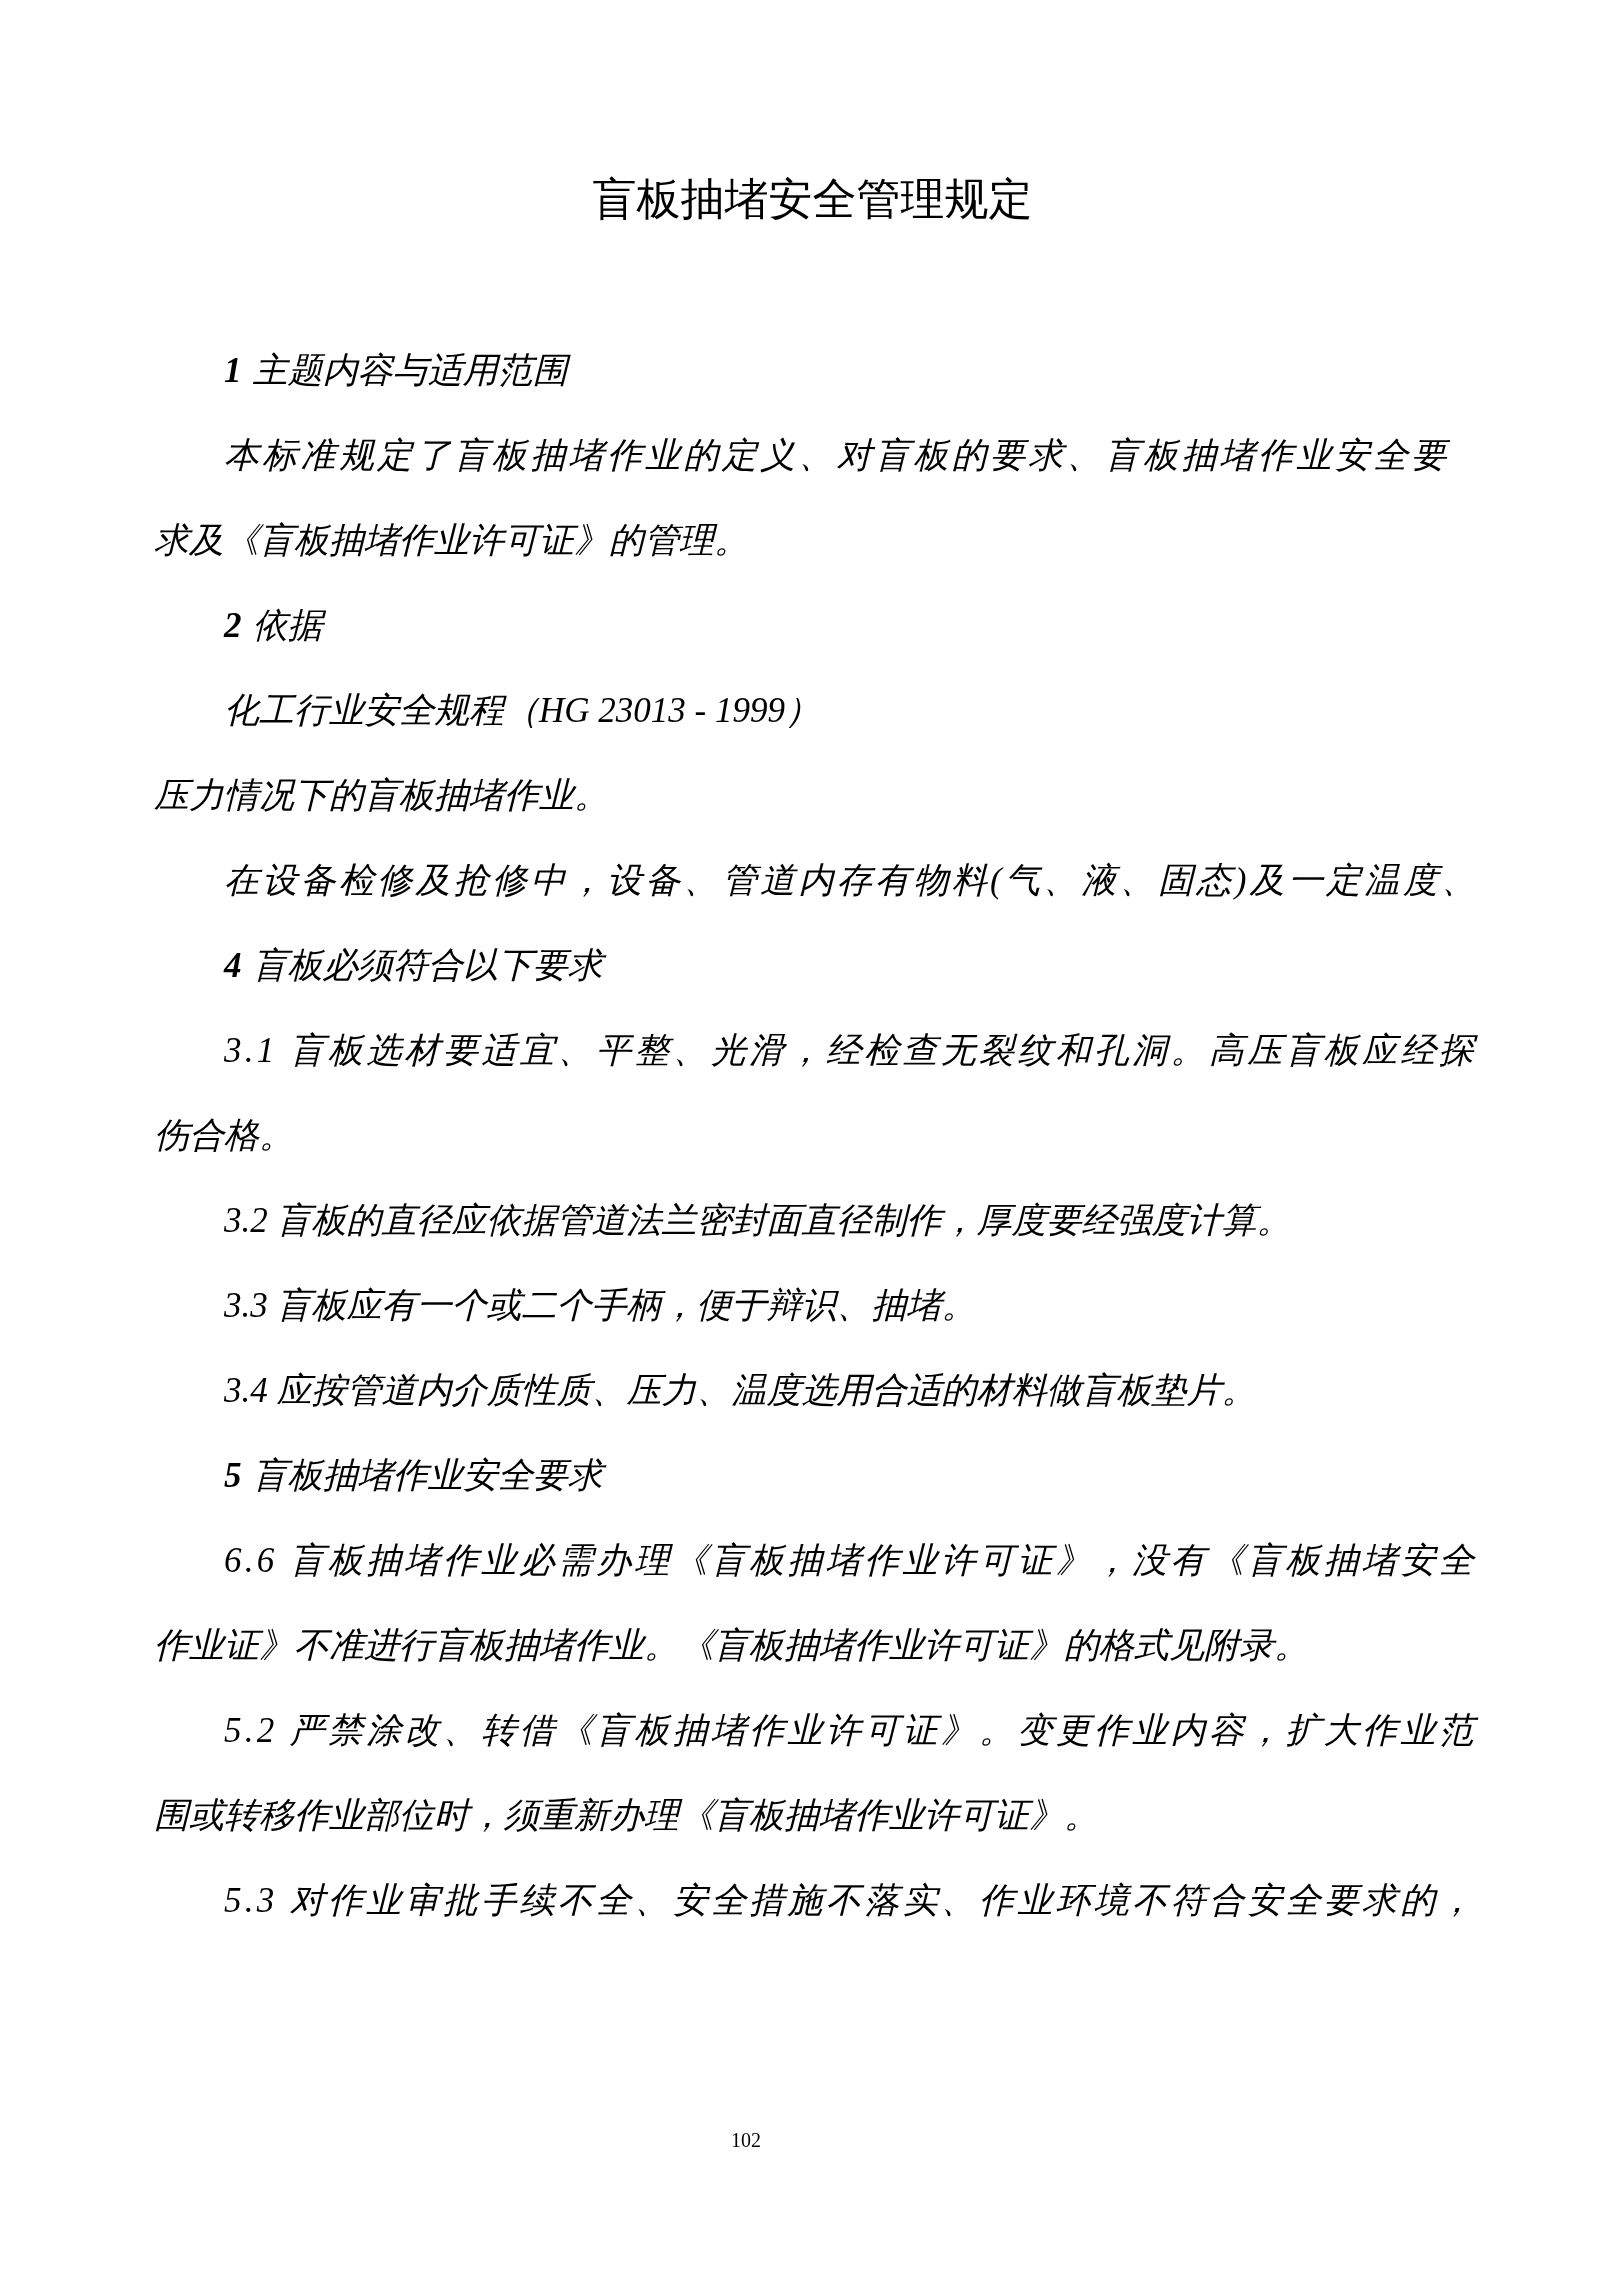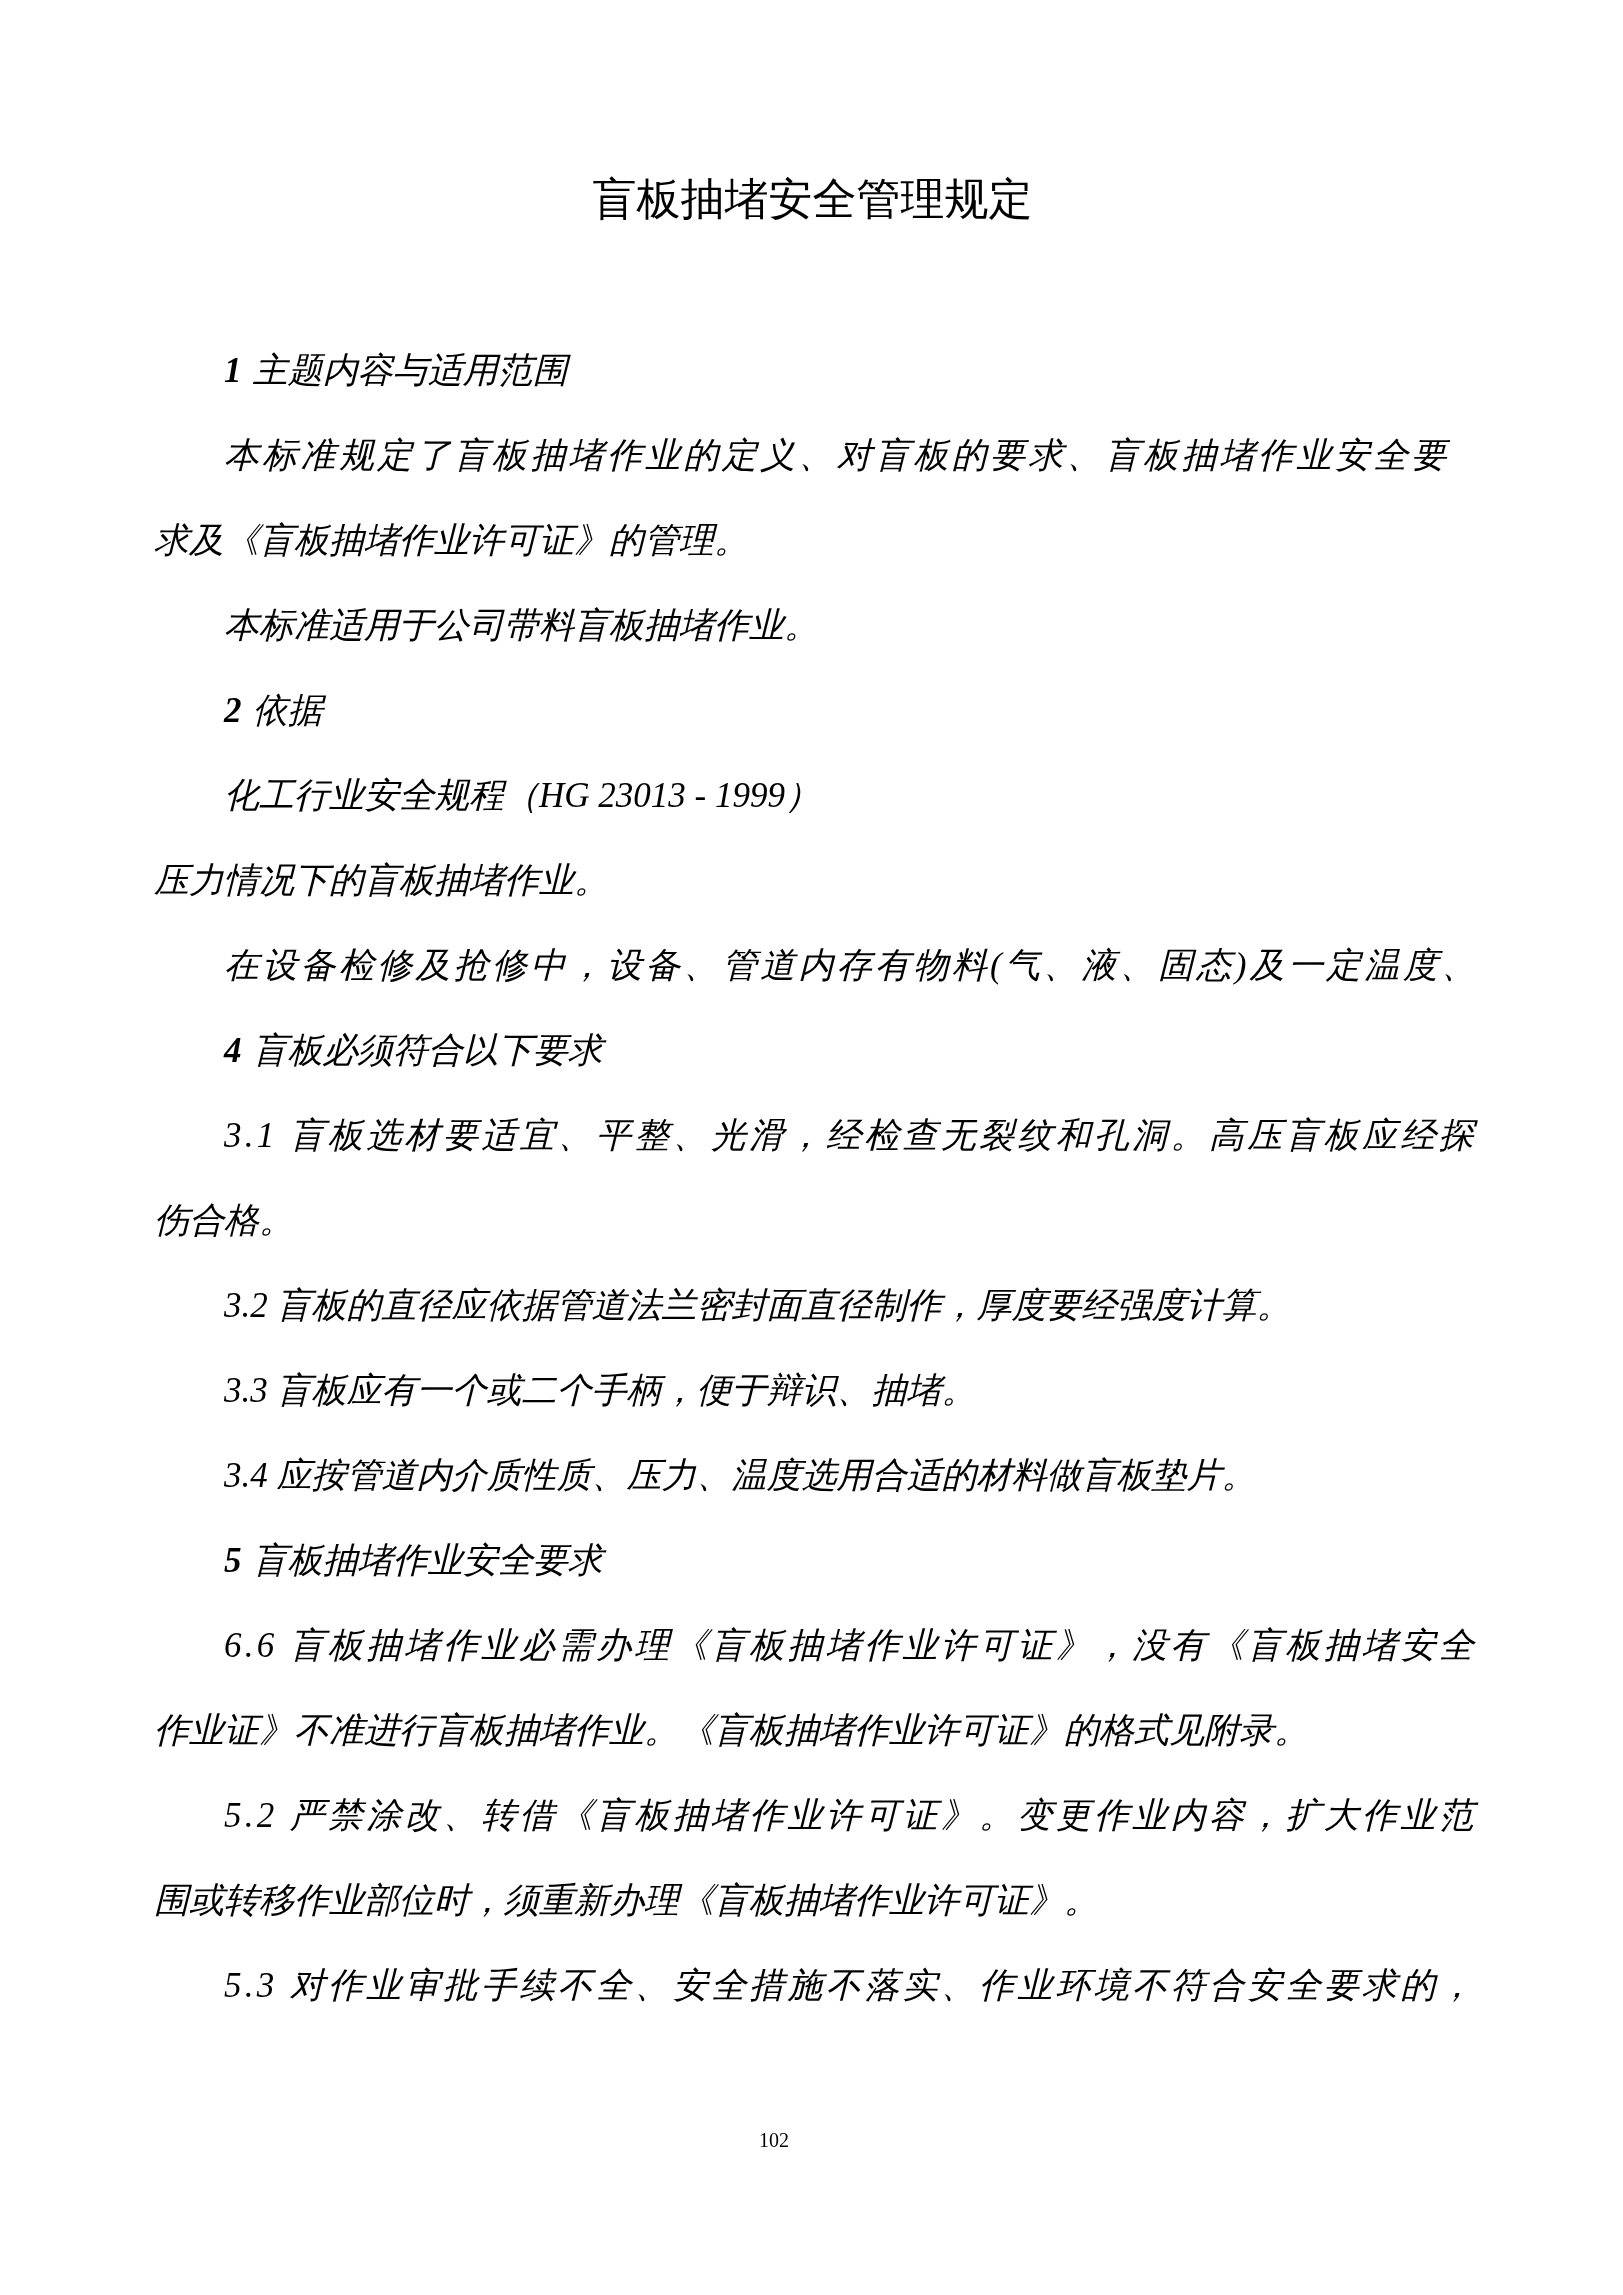--- a/index.html
+++ b/index.html
@@ -49,37 +49,35 @@
     margin-right: 0.32em;
   }
   .page-number {
     position: absolute;
     top: 2128px;
     left: 0;
     width: 1492px;
     text-align: center;
     font-size: 20px;
     line-height: 24px;
-    margin-left: 28px;
   }
 </style>
 </head>
 <body>
 
 <div class="page">
 
   <h1 class="doc-title">盲板抽堵安全管理规定</h1>
 
   <div class="content">
 
     <div class="line heading"><span class="num">1</span><span>主题内容与适用范围</span></div>
 
     <div class="line indent fill">本标准规定了盲板抽堵作业的定义、对盲板的要求、盲板抽堵作业安全要</div>
     <div class="line">求及《盲板抽堵作业许可证》的管理。</div>
-    <div class="line indent">本标准适用于公司带料盲板抽堵作业。</div>
 
     <div class="line heading"><span class="num">2</span><span>依据</span></div>
 
     <div class="line indent">化工行业安全规程（HG 23013 - 1999）</div>
 
 
     <div class="line">压力情况下的盲板抽堵作业。</div>
     <div class="line indent fill">在设备检修及抢修中，设备、管道内存有物料(气、液、固态)及一定温度、</div>
 
     <div class="line heading"><span class="num">4</span><span>盲板必须符合以下要求</span></div>

